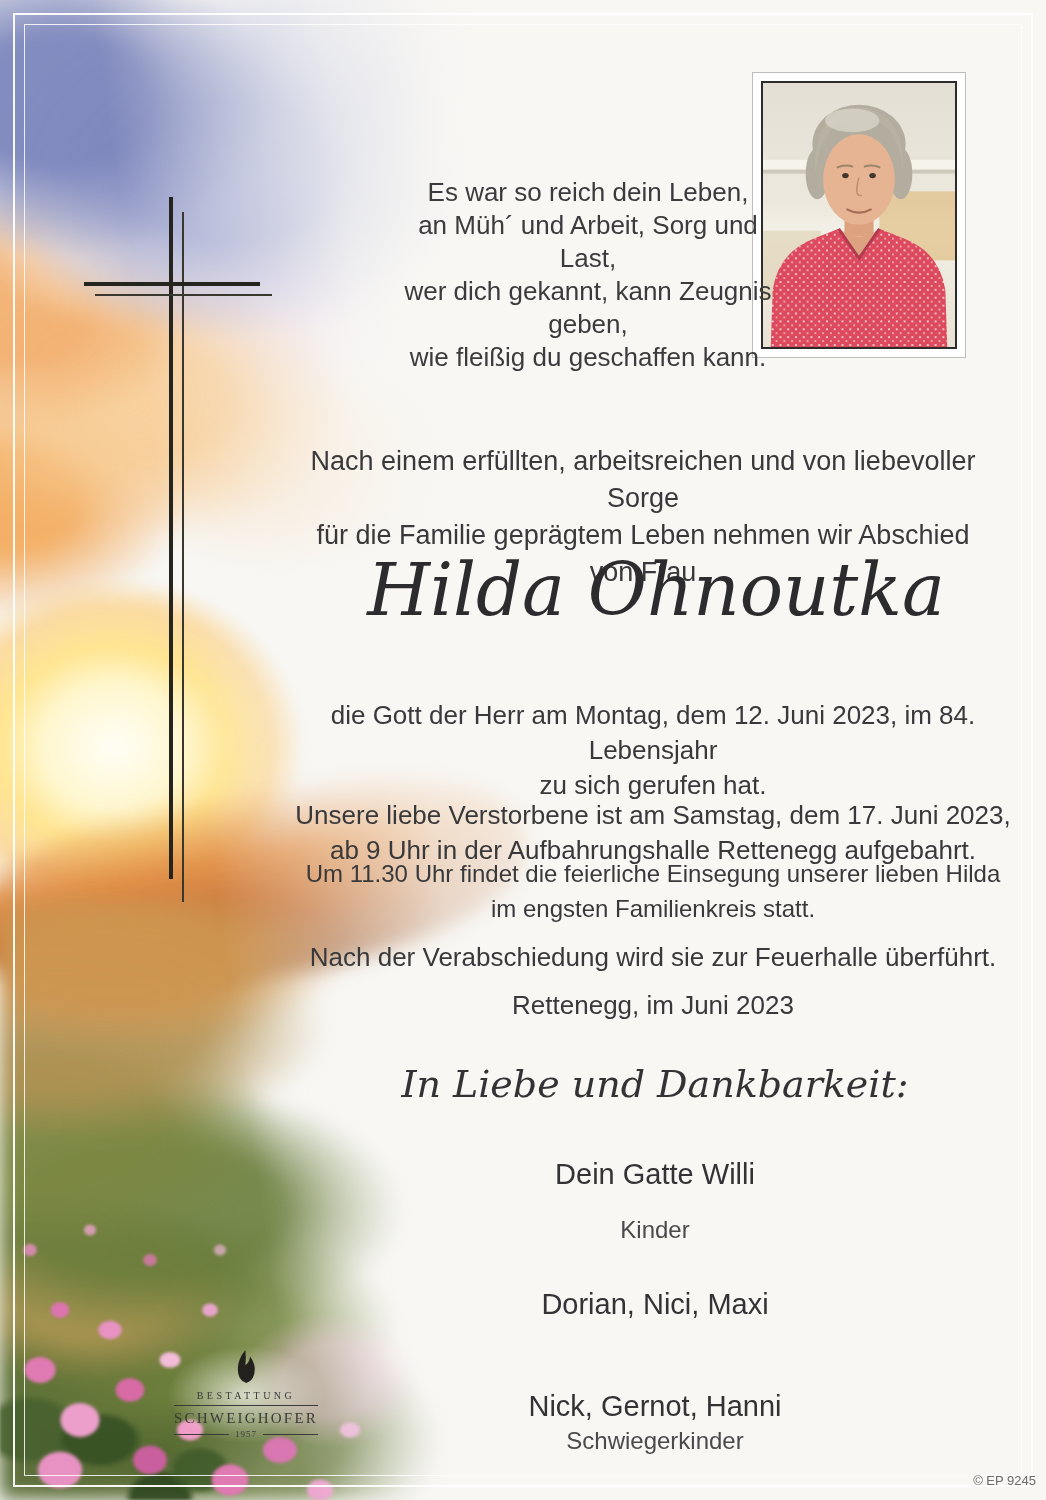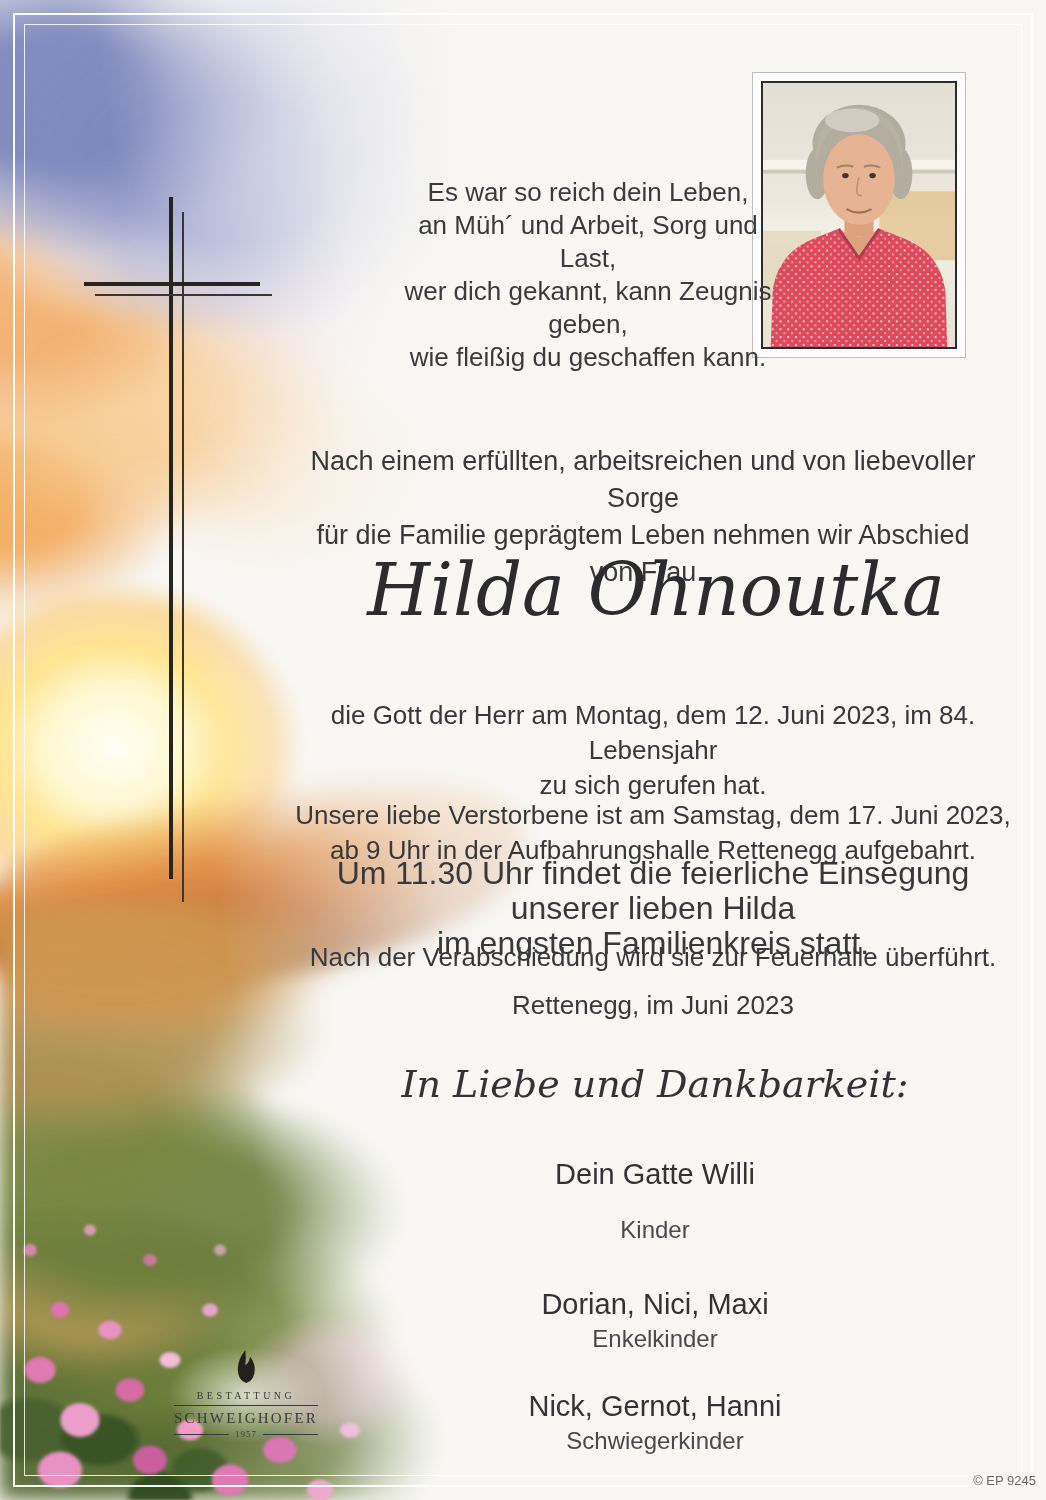--- a/index.html
+++ b/index.html
@@ -106,21 +106,21 @@
   .photo-inner svg { display:block; width:100%; height:100%; }
 
   
   .tblock { position:absolute; text-align:center; z-index:10; }
   .poem      { left:388px; top:176px; width:400px; font-size:26px; line-height:33px; color:#3b3b3d; }
   .intro     { left:293px; top:443px; width:700px; font-size:27px; line-height:37px; }
   .name      { left:266px; top:540px; width:780px; font-size:72px; line-height:100px;
                font-family:"DejaVu Serif", serif; font-style:italic; color:#2c2c2e; }
   .p-death   { left:293px; top:698px; width:720px; font-size:26px; line-height:35px; }
   .p-laying  { left:293px; top:798px; width:720px; font-size:26px; line-height:35px;text-align:center; }
-  .p-blessing{ left:293px; top:856px; width:720px; font-size:32px; line-height:35px; }
+  .p-blessing{ left:293px; top:856px; width:720px; font-size:24px; line-height:35px; }
   .p-transfer{ left:293px; top:940px; width:720px; font-size:26px; line-height:35px; }
   .p-place   { left:293px; top:988px; width:720px; font-size:26px; line-height:35px; }
   .closing   { left:355px; top:1062px; width:600px; font-size:38px;
                font-family:"DejaVu Serif", serif; font-style:italic; color:#333335; }
   .mourner   { left:355px; width:600px; }
   .mourner .names    { font-size:29px; color:#333335; }
   .mourner .relation { font-size:24px; color:#4a4a4c; margin-top:4px; }
   .m0 { top:1158px; } .m1 { top:1212px; } .m2 { top:1288px; } .m3 { top:1366px;margin-top:24px; }
 
   
@@ -235,21 +235,20 @@
   <div class="tblock closing">In Liebe und Dankbarkeit:</div>
 
   <div class="tblock mourner m0">
     <div class="names">Dein Gatte Willi</div>
   </div>
   <div class="tblock mourner m1">
     <div class="relation">Kinder</div>
   </div>
   <div class="tblock mourner m2">
     <div class="names">Dorian, Nici, Maxi</div>
-    <div class="relation">Enkelkinder</div>
   </div>
   <div class="tblock mourner m3">
     <div class="names">Nick, Gernot, Hanni</div>
     <div class="relation">Schwiegerkinder</div>
   </div>
 
   <div class="logo">
     <svg class="logo-flame" viewBox="0 0 26 36">
       <path d="M12 0 Q 4 10 4 20 Q 4 32 13 35 Q 22 32 22 20 Q 22 14 17 7 Q 16 14 12 16 Q 13 8 12 0 Z" fill="#23211d"></path>
     </svg>

